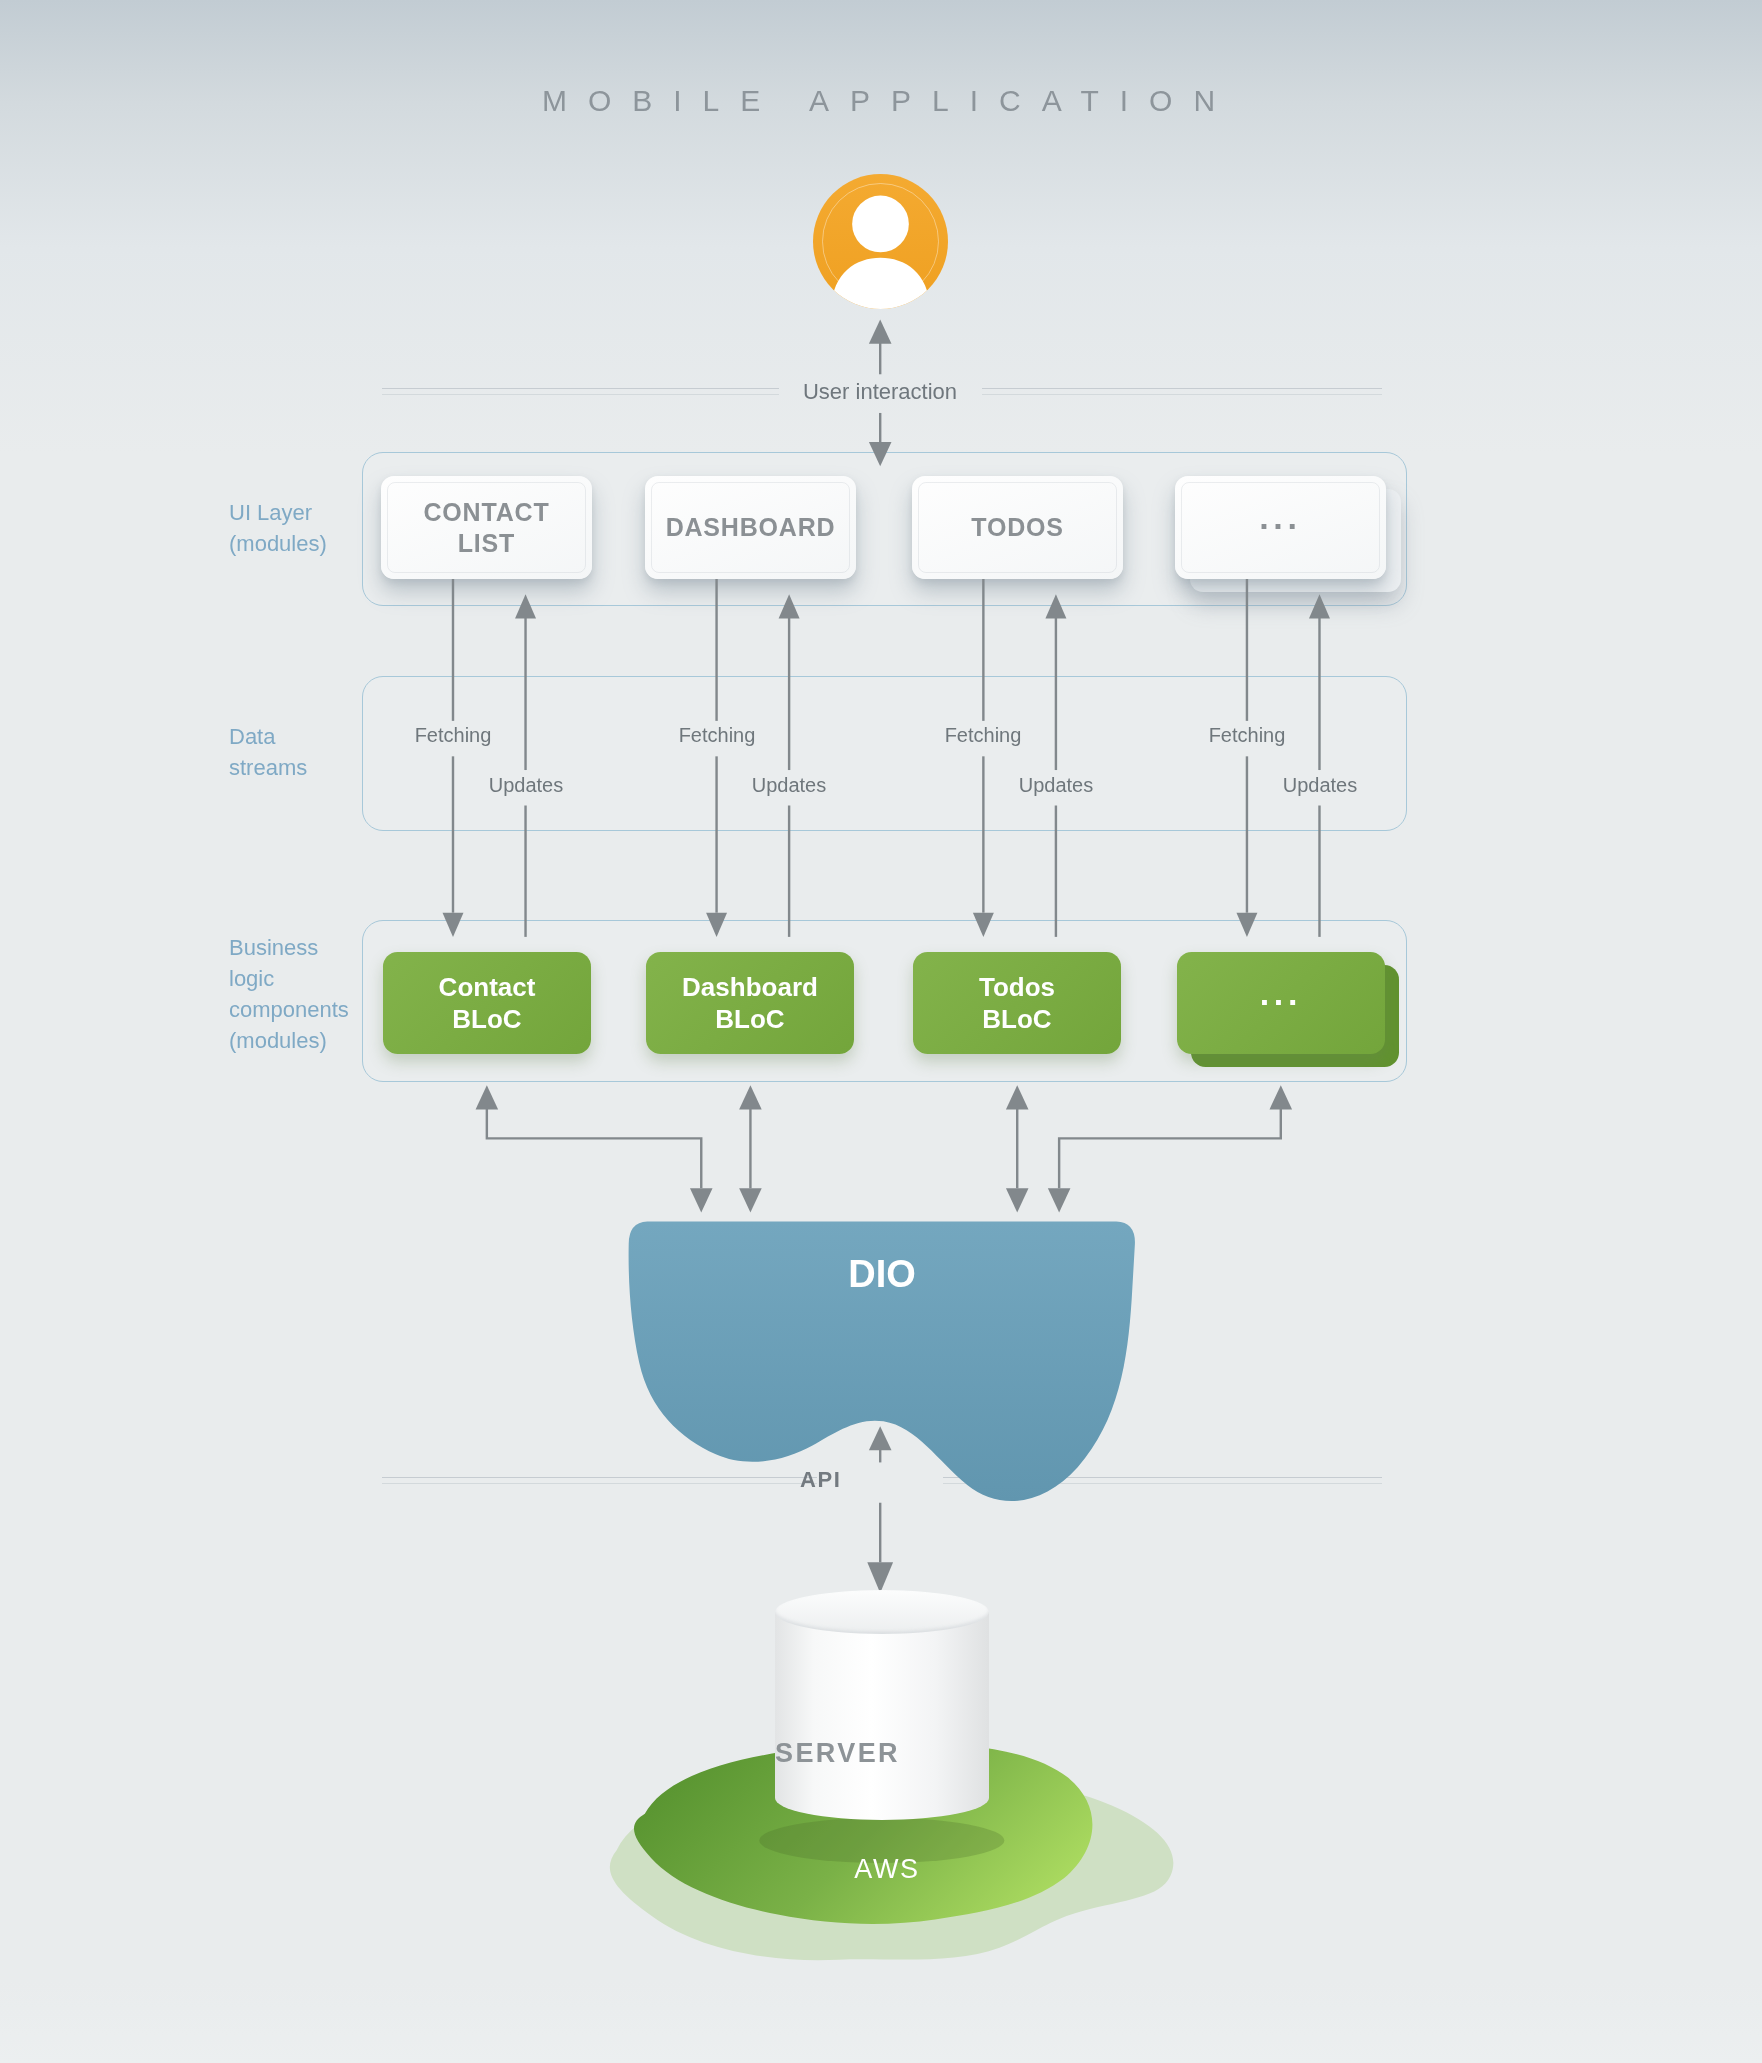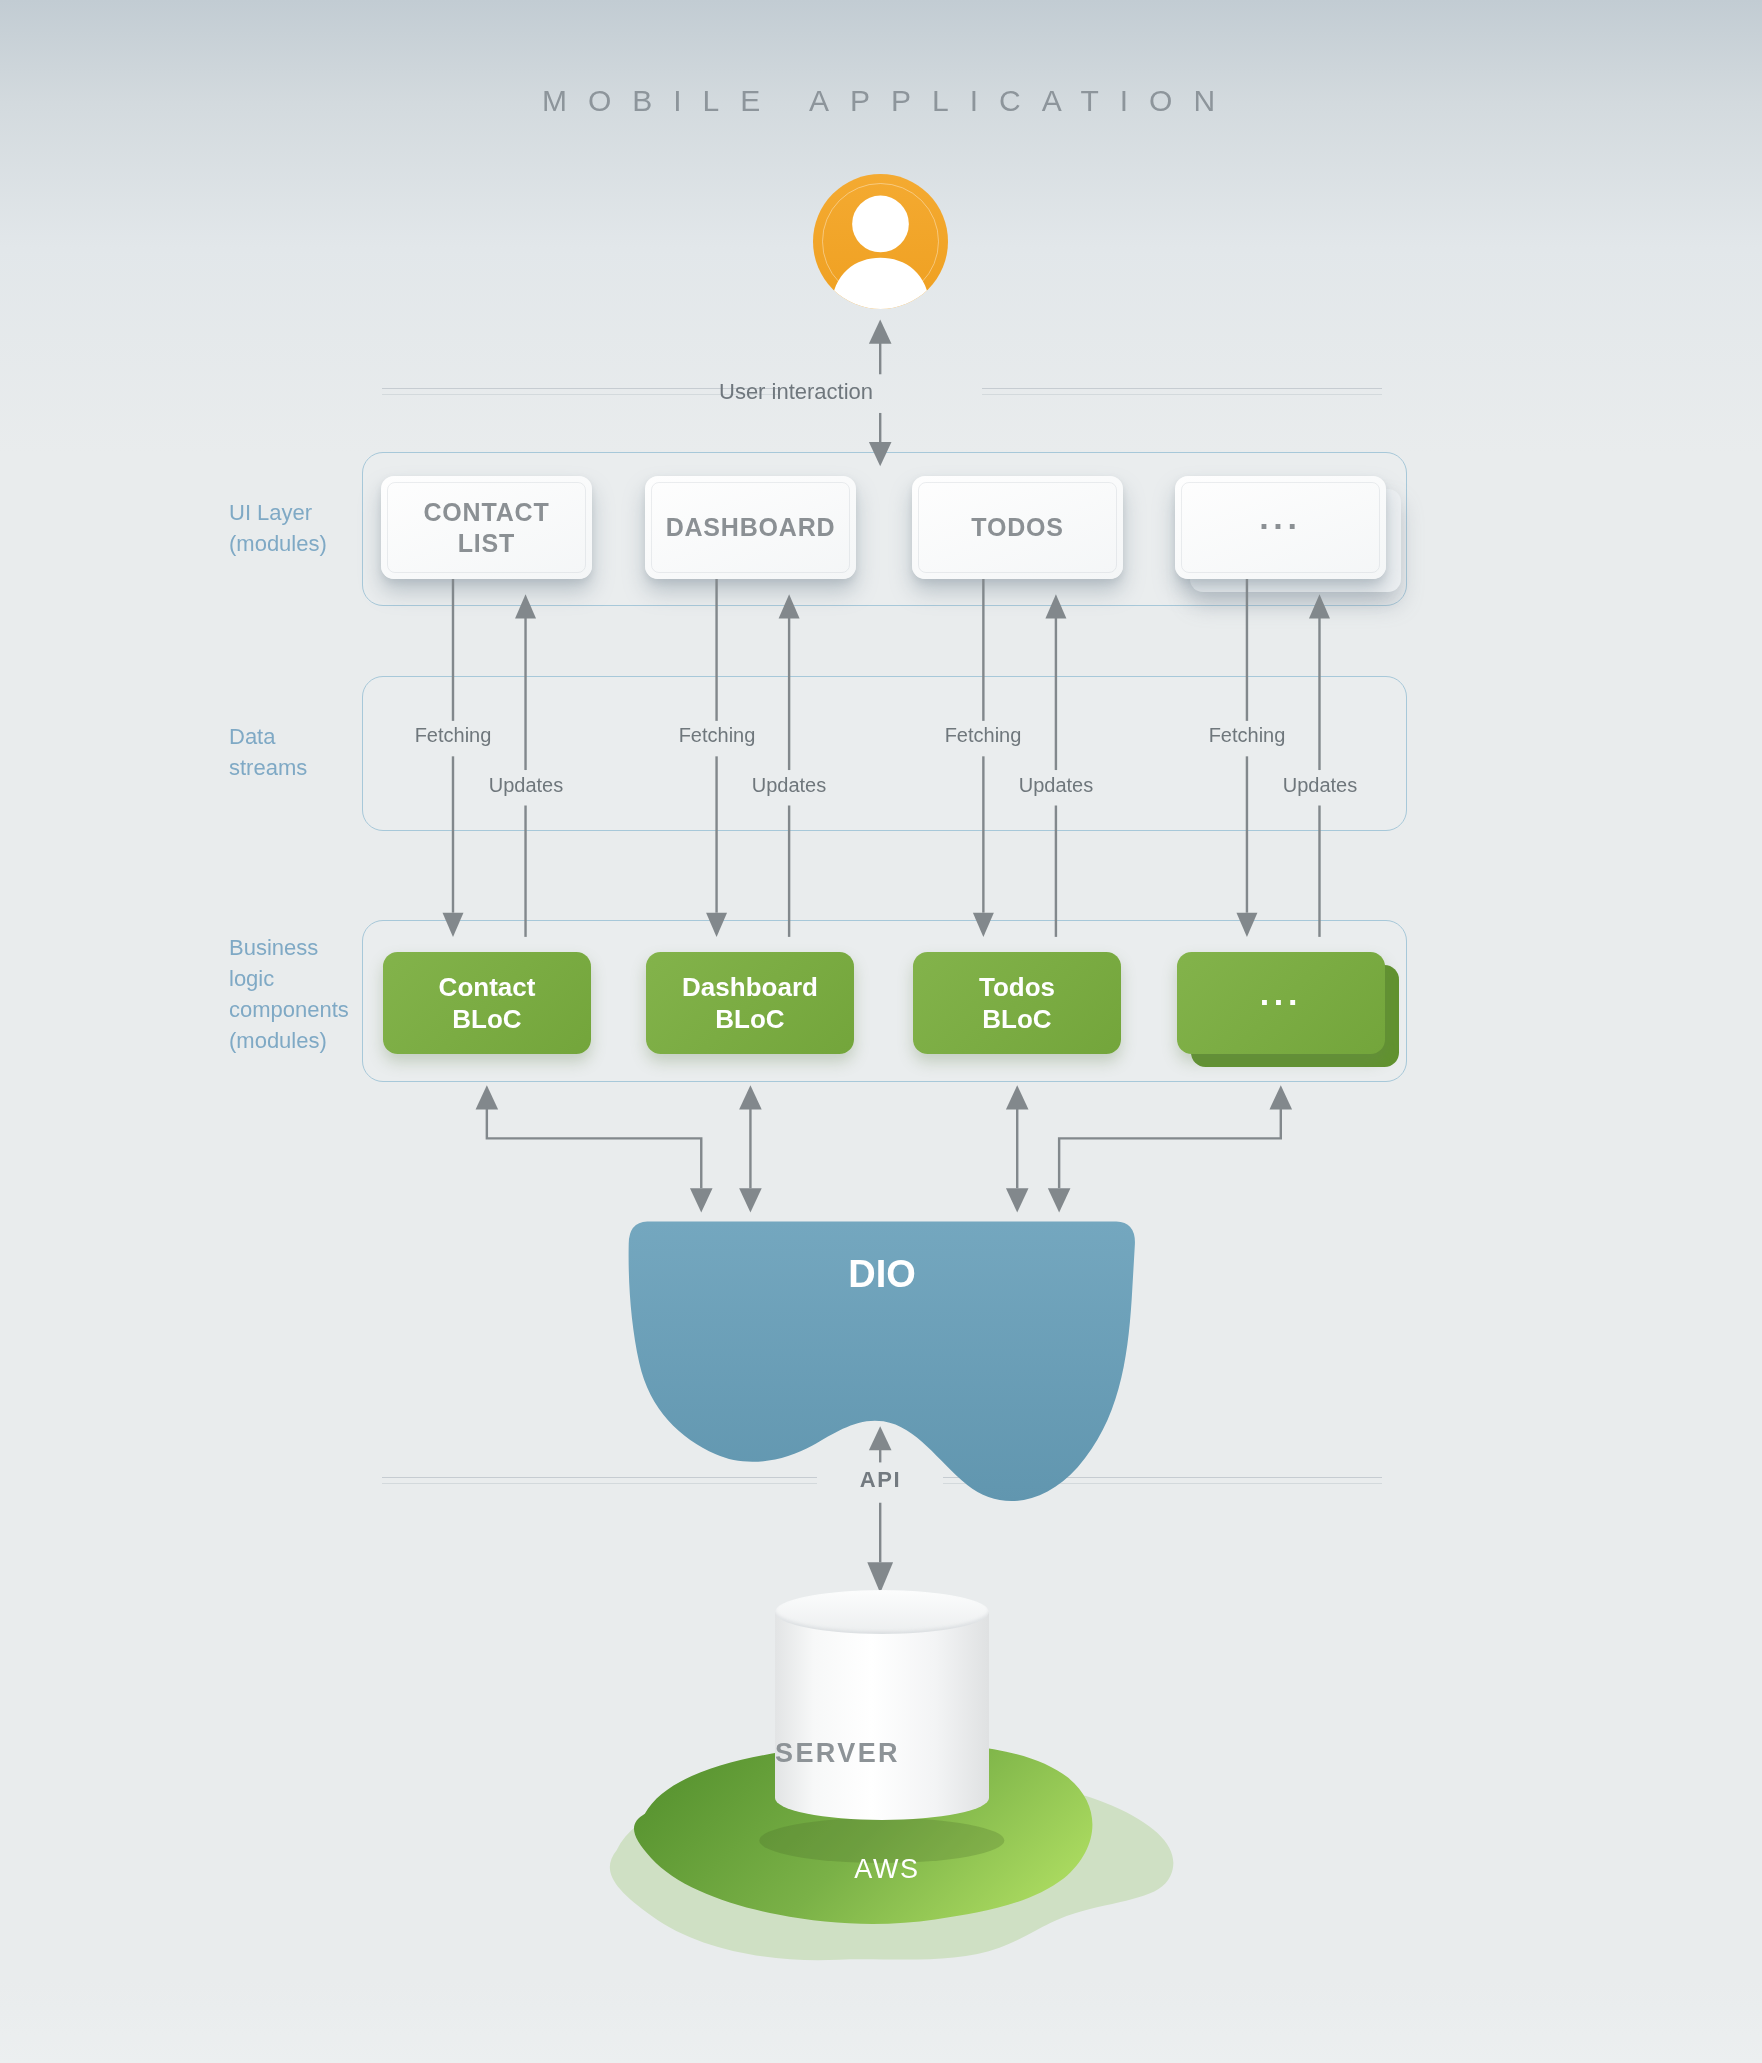--- a/index.html
+++ b/index.html
@@ -89,25 +89,25 @@
   .dbl{
     height:4.8px;border-top:1.6px solid #c6ccd1;border-bottom:1.6px solid #d3d9dc;
   }
   .div-ui-l {left:382px; top:388px; width:397px;}
   .div-ui-r {left:982px;top:388px; width:400px;}
   .div-api-l{left:382px; top:1477px;width:435px;}
   .div-api-r{left:943px;top:1477px;width:439px;}
 
   
   .ui-interaction{
-    left:719px;top:379px;width:322px;text-align:left;
+    left:719px;top:379px;width:322px;text-align:center;
     color:#6f777d;font-size:22px;
   }
   .api-label{
-    left:800px;top:1467px;width:161px;text-align:center;
+    left:800px;top:1467px;width:161px;
     color:#737a80;font-size:22px;font-weight:700;letter-spacing:1.6px;
   }
 
   
   .dio-text{
     left:667px;top:1256px;width:430px;text-align:center;color:#ffffff;z-index:4;
   }
   .dio-text .l1{font-size:38px;font-weight:700;line-height:37px;}
   .dio-text .l2{font-size:29px;font-weight:700;line-height:37px;}
 

